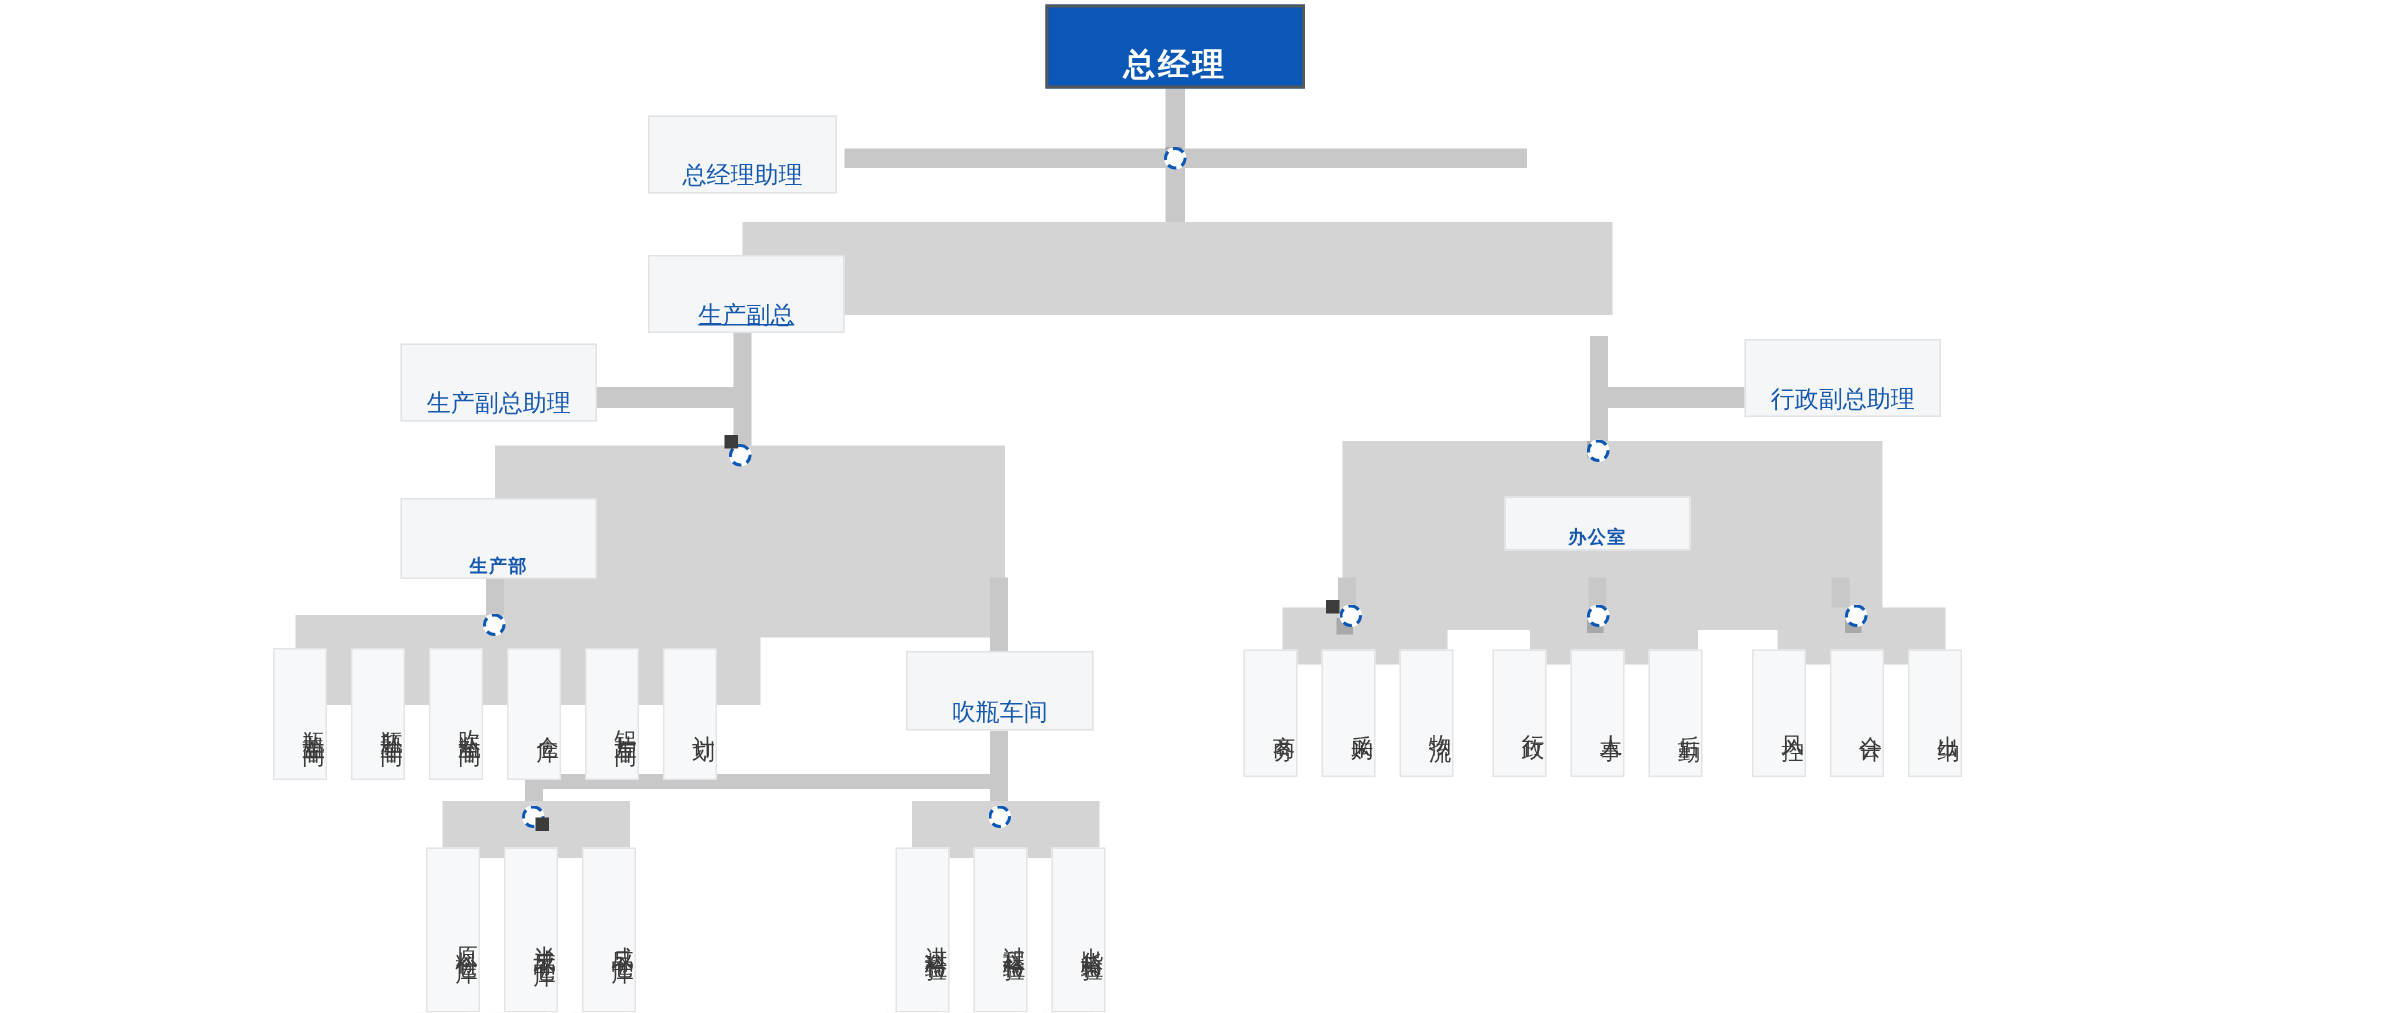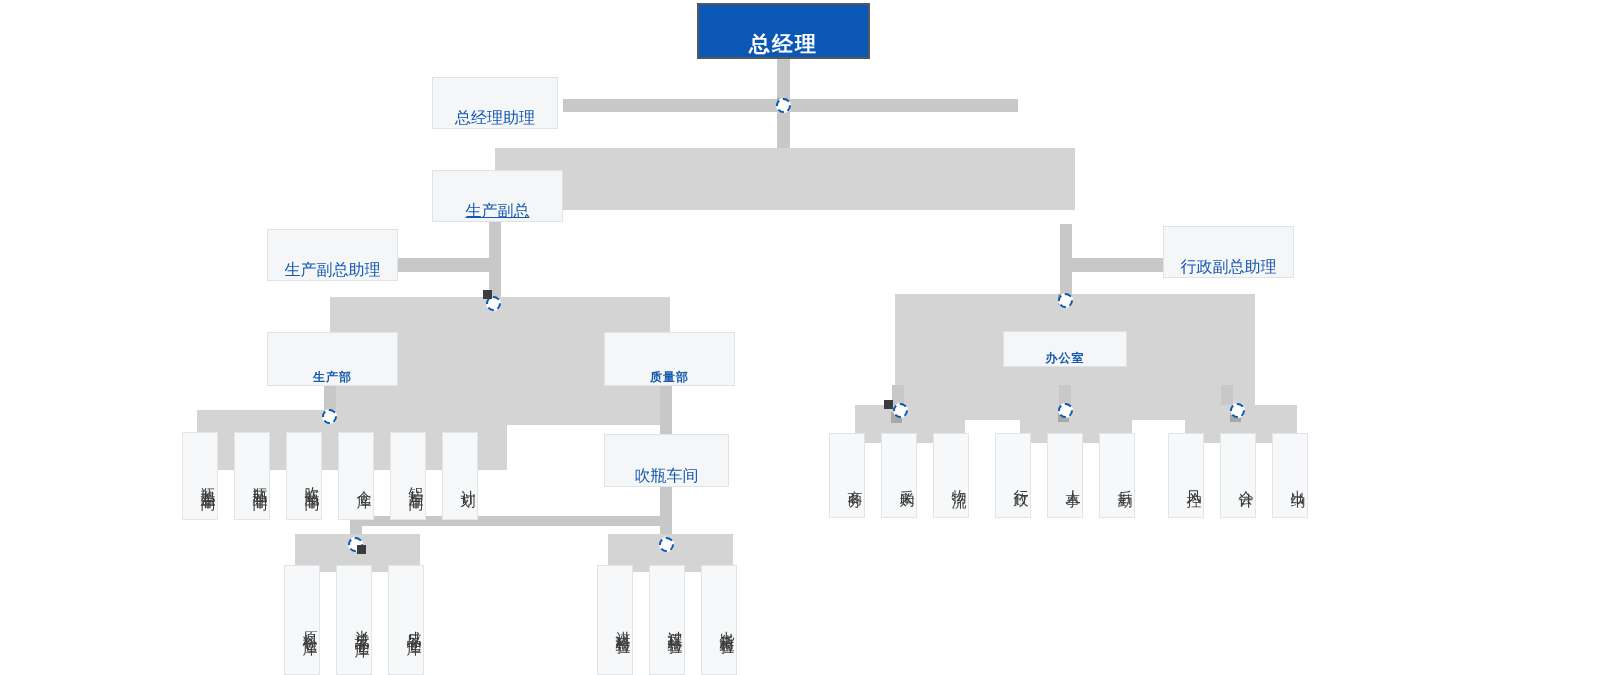--- a/index.html
+++ b/index.html
@@ -187,23 +187,20 @@
   <div class="node assist" style="left:267px; top:229px; width:131px; height:52px;">
     <span>生产副总助理</span>
   </div>
   <div class="node assist" style="left:1163px; top:226px; width:131px; height:52px;">
     <span>行政副总助理</span>
   </div>
 
   <div class="node dept" style="left:267px; top:332px; width:131px; height:54px;">
     <span>生产部</span>
   </div>
-  <div class="node dept" style="left:604px; top:332px; width:131px; height:54px;">
-    <span>质量部</span>
-  </div>
 
   <div class="node dept" style="left:1003px; top:331px; width:124px; height:36px;">
     <span>办公室</span>
   </div>
 
   <div class="node assist" style="left:604px; top:434px; width:125px; height:53px;">
     <span>吹瓶车间</span>
   </div>
 
   <div class="node vert" style="left:182px; top:432px; width:36px; height:88px;">

